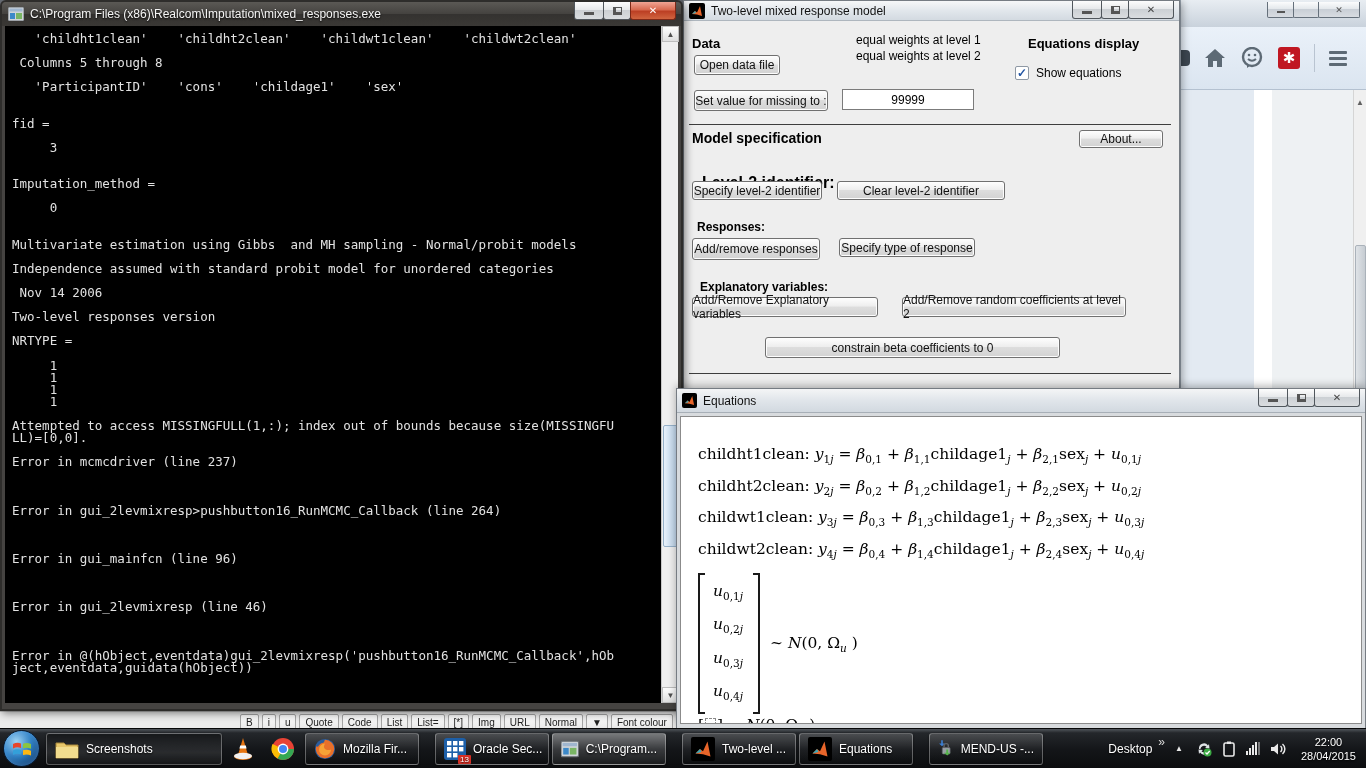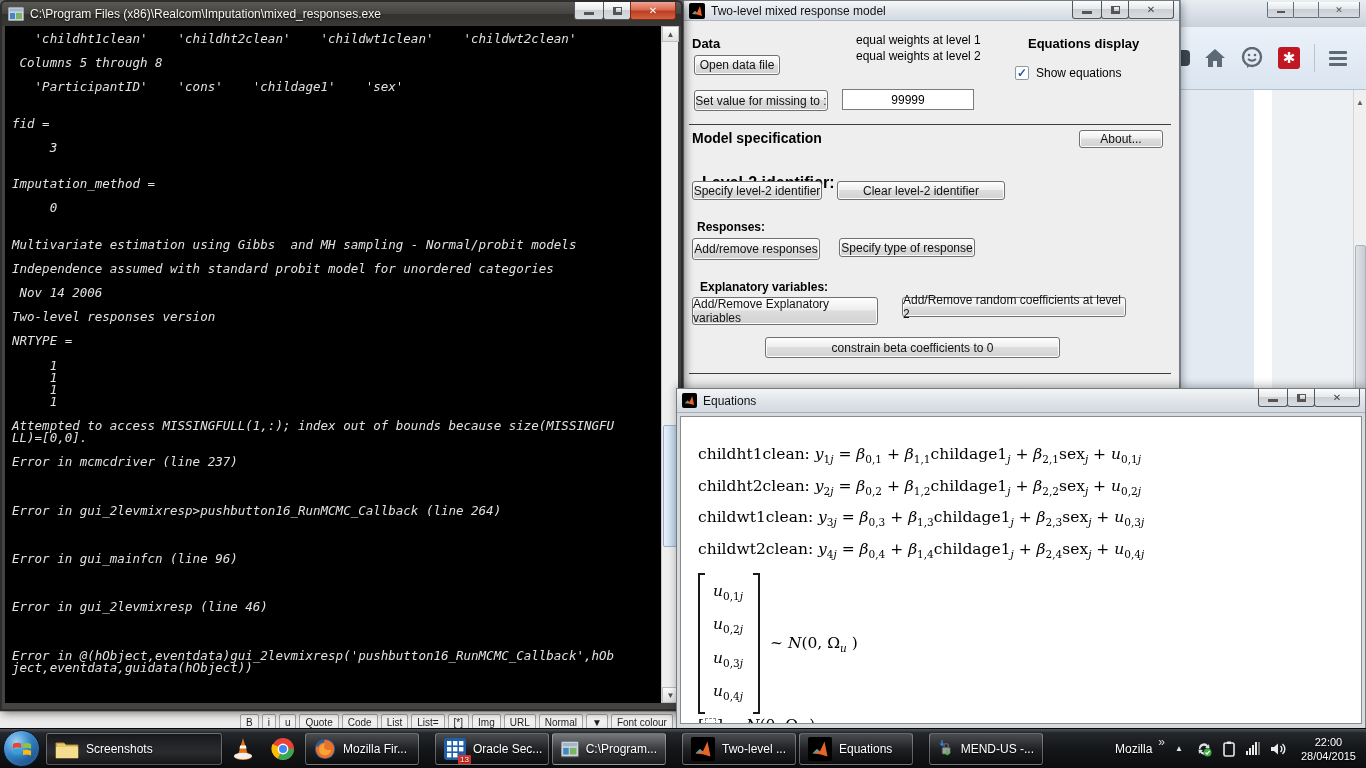--- a/index.html
+++ b/index.html
@@ -63,21 +63,21 @@
                     background:#454341; box-shadow:2px 2px 8px rgba(0,0,0,.5); }
   .console-title { position:relative; height:24px; border-radius:4px 4px 0 0;
                    background:linear-gradient(#5b5955,#454340 48%,#343230 52%,#3a3835);
                    display:flex; align-items:center; }
   .console-title .ttl { color:#f5f5f5; font-size:12px; margin-left:6px; white-space:nowrap;
                         text-shadow:0 1px 2px #000; }
   .con-ico { width:16px; height:14px; margin-left:6px; flex:none; }
   .console-body { position:absolute; left:3px; right:3px; top:24px; bottom:6px; background:#000; }
   .console-text { position:absolute; left:0; top:0; right:17px; bottom:0; overflow:hidden;
                   color:#e2e2e2; font-family:"DejaVu Sans Mono", monospace;
-                  font-size:12.5px; line-height:12.1px; white-space:pre; padding:7px 8px 0 7px;font-style:italic; }
+                  font-size:12.5px; line-height:12.1px; white-space:pre; padding:7px 8px 0 7px; }
   .con-scroll { position:absolute; right:0; top:0; bottom:0; width:17px; background:#efefef;
                 border-left:1px solid #c9c9c9; }
   .con-scroll .arr { position:absolute; left:0; width:17px; height:16px; text-align:center;
                      font-size:8px; color:#4f4f4f; line-height:16px;
                      background:linear-gradient(#fdfdfd,#dfdfdf); border:1px solid #bdbdbd; }
   .con-scroll .arr.down { bottom:0; }
   .con-thumb { position:absolute; left:1px; top:399px; width:15px; height:122px; border-radius:2px;
                background:linear-gradient(90deg,#e8f1fa,#cfe0f0 50%,#bed3e8); border:1px solid #96b1c9; }
 
   
@@ -344,21 +344,21 @@
 
       <div class="hdr" style="left:18px; top:148px; font-size:16px;">Level-2 identifier:</div>
       <div class="btn7" style="left:8px; top:155px; width:130px; height:19px;">Specify level-2 identifier</div>
       <div class="btn7" style="left:153px; top:155px; width:168px; height:19px;">Clear level-2 identifier</div>
 
       <div class="hdr" style="left:13px; top:194px; font-size:12px;">Responses:</div>
       <div class="btn7" style="left:8px; top:212px; width:128px; height:22px;">Add/remove responses</div>
       <div class="btn7" style="left:155px; top:212px; width:136px; height:19px;">Specify type of response</div>
 
       <div class="hdr" style="left:16px; top:254px; font-size:12px;">Explanatory variables:</div>
-      <div class="btn7" style="left:8px; top:271px; width:186px; height:28px;">Add/Remove Explanatory variables</div>
+      <div class="btn7" style="left:8px; top:271px; width:186px; height:20px;">Add/Remove Explanatory variables</div>
       <div class="btn7" style="left:218px; top:271px; width:224px; height:20px;">Add/Remove random coefficients at level 2</div>
 
       <div class="btn7" style="left:81px; top:311px; width:295px; height:21px;">constrain beta coefficients to 0</div>
 
       <div class="divider" style="top:347px;"></div>
     </div>
   </div>
 
   <div class="equations-window">
     <div class="eq-title">
@@ -501,21 +501,21 @@
       <svg width="22" height="24" viewBox="0 0 22 24">
         <path d="M6 1 L6 7 L2 7 L7.5 12 L13 7 L9 7 L9 1 Z" fill="#3b7fd4" transform="translate(0,-1) scale(0.75)"></path>
         <rect x="6" y="10" width="11" height="9" rx="1.5" fill="#9aa0a6" stroke="#5f6368"></rect>
         <path d="M8.5 10 V7.5 A3 3 0 0 1 14.5 7.5 V10" fill="none" stroke="#5f6368" stroke-width="2"></path>
         <path d="M14 14 L14 19 L10.5 19 L15.5 23.5 L20.5 19 L17 19 L17 14 Z" fill="#55b24a" transform="translate(-1,0) scale(0.9)"></path>
       </svg>
       <span class="cap">MEND-US -...</span>
     </div>
 
     <div class="tray">
-      <span class="desktop-lbl" style="margin-left:28px;">Mozilla</span>
+      <span class="desktop-lbl" style="margin-left:28px;">Desktop</span>
       <span class="chev">»</span>
       <span class="tray-arrow">▲</span>
       <span class="tray-ico">
         <svg width="16" height="16" viewBox="0 0 16 16">
           <path d="M3 8 A5 5 0 0 1 12 4.5 L13 3 L13.5 7.5 L9 7 L10.5 5.8 A3.6 3.6 0 0 0 4.4 8 Z" fill="#dfe3e6"></path>
           <path d="M13 8 A5 5 0 0 1 4 11.5 L3 13 L2.5 8.5 L7 9 L5.5 10.2 A3.6 3.6 0 0 0 11.6 8 Z" fill="#dfe3e6"></path>
           <circle cx="11.5" cy="11.5" r="4" fill="#3cab44"></circle>
           <path d="M9.5 11.5 L11 13 L13.7 10" stroke="#fff" stroke-width="1.3" fill="none"></path>
         </svg>
       </span>

